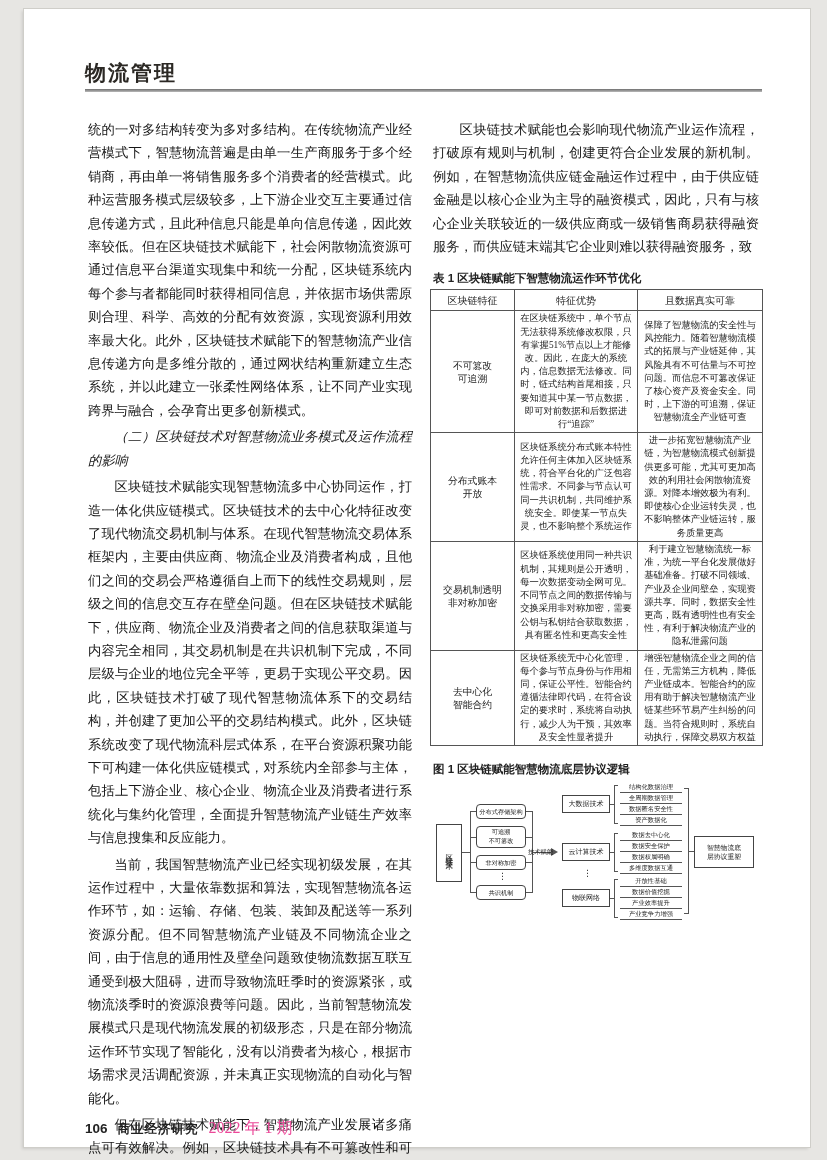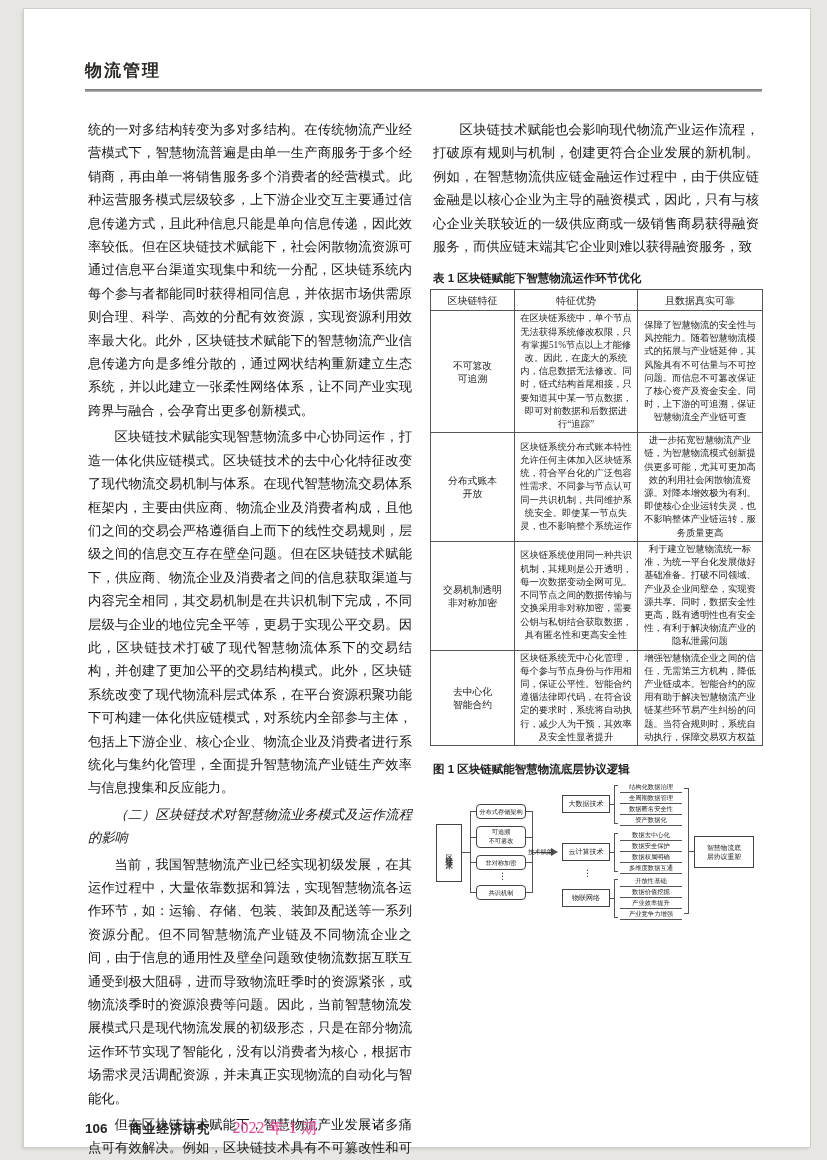--- a/index.html
+++ b/index.html
@@ -9,21 +9,21 @@
     font-family:"Liberation Serif","DejaVu Serif",serif;
   }
   .page{
     position:absolute;left:24px;top:9px;right:17px;bottom:13px;
     background:#ffffff;
     box-shadow:0 0 0 1px #cfcec9, -2px 2px 3px rgba(0,0,0,.12);
   }
   .section-header{
     position:absolute;left:61px;top:50px;
     font-family:"Liberation Sans","DejaVu Sans",sans-serif;
-    font-weight:bold;font-size:17px;color:#2b2824;letter-spacing:2px;
+    font-weight:bold;font-size:21px;color:#2b2824;letter-spacing:2px;
   }
   .header-rule{
     position:absolute;left:61px;right:48px;top:80px;height:3px;
     background:linear-gradient(to bottom,#6f6f6f,#b9b9b9);
   }
   .col{position:absolute;top:106px;font-size:13.3px;line-height:23.4px;color:#171717;}
   .col-left{left:61px;width:330px;}
   .col-right{left:406px;width:332px;}
   .col p{margin:3px;text-align:justify;}
   .indent{text-indent:2em;}
@@ -62,38 +62,38 @@
   .arrowhead{position:absolute;left:121px;top:68px;width:0;height:0;
     border-top:4px solid transparent;border-bottom:4px solid transparent;border-left:7px solid #555;}
   .arrow-label{position:absolute;left:98px;top:60px;font-size:6.3px;color:#222;}
   .o-item{position:absolute;left:190px;width:62px;height:11px;font-size:6.3px;line-height:9.5px;
     text-align:center;border-bottom:1px solid #555;box-sizing:border-box;overflow:hidden;}
   .result-box{left:264px;top:56px;width:60px;height:32px;font-size:6.8px;line-height:9px;}
   
   .footer{
     position:absolute;left:61px;bottom:8px;
     font-family:"Liberation Sans","DejaVu Sans",sans-serif;
-    font-size:12.5px;color:#222;display:flex;align-items:baseline;gap:22px;
+    font-size:12.5px;color:#222;display:flex;align-items:baseline;gap:10px;
   }
   .footer .pageno{font-weight:bold;font-size:13.5px;}
   .footer .journal{font-weight:bold;letter-spacing:1px;}
   .footer .issue{font-family:"Liberation Serif","DejaVu Serif",serif;font-size:16px;color:#ec4899;}
 </style>
 </head>
 <body>
 
 <div class="page">
 
   <div class="section-header">物流管理</div>
   <div class="header-rule"></div>
 
   <div class="col col-left">
     <p>统的一对多结构转变为多对多结构。在传统物流产业经营模式下，智慧物流普遍是由单一生产商服务于多个经销商，再由单一将销售服务多个消费者的经营模式。此种运营服务模式层级较多，上下游企业交互主要通过信息传递方式，且此种信息只能是单向信息传递，因此效率较低。但在区块链技术赋能下，社会闲散物流资源可通过信息平台渠道实现集中和统一分配，区块链系统内每个参与者都能同时获得相同信息，并依据市场供需原则合理、科学、高效的分配有效资源，实现资源利用效率最大化。此外，区块链技术赋能下的智慧物流产业信息传递方向是多维分散的，通过网状结构重新建立生态系统，并以此建立一张柔性网络体系，让不同产业实现跨界与融合，会孕育出更多创新模式。</p>
+    <p class="indent italic-head">（二）区块链技术对智慧物流业务模式及运作流程的影响</p>
     <p class="indent">区块链技术赋能实现智慧物流多中心协同运作，打造一体化供应链模式。区块链技术的去中心化特征改变了现代物流交易机制与体系。在现代智慧物流交易体系框架内，主要由供应商、物流企业及消费者构成，且他们之间的交易会严格遵循自上而下的线性交易规则，层级之间的信息交互存在壁垒问题。但在区块链技术赋能下，供应商、物流企业及消费者之间的信息获取渠道与内容完全相同，其交易机制是在共识机制下完成，不同层级与企业的地位完全平等，更易于实现公平交易。因此，区块链技术打破了现代智慧物流体系下的交易结构，并创建了更加公平的交易结构模式。此外，区块链系统改变了现代物流科层式体系，在平台资源积聚功能下可构建一体化供应链模式，对系统内全部参与主体，包括上下游企业、核心企业、物流企业及消费者进行系统化与集约化管理，全面提升智慧物流产业链生产效率与信息搜集和反应能力。</p>
-    <p class="indent italic-head">（二）区块链技术对智慧物流业务模式及运作流程的影响</p>
     <p class="indent">当前，我国智慧物流产业已经实现初级发展，在其运作过程中，大量依靠数据和算法，实现智慧物流各运作环节，如：运输、存储、包装、装卸及配送等一系列资源分配。但不同智慧物流产业链及不同物流企业之间，由于信息的通用性及壁垒问题致使物流数据互联互通受到极大阻碍，进而导致物流旺季时的资源紧张，或物流淡季时的资源浪费等问题。因此，当前智慧物流发展模式只是现代物流发展的初级形态，只是在部分物流运作环节实现了智能化，没有以消费者为核心，根据市场需求灵活调配资源，并未真正实现物流的自动化与智能化。</p>
     <p class="indent">但在区块链技术赋能下，智慧物流产业发展诸多痛点可有效解决。例如，区块链技术具有不可篡改性和可追溯性，每个运转过程都有详细数据记载，且数据真实可靠。当产生纠纷时，只要开展信息溯源就可准确定责，</p>
   </div>
 
   <div class="col col-right">
     <p class="indent">区块链技术赋能也会影响现代物流产业运作流程，打破原有规则与机制，创建更符合企业发展的新机制。例如，在智慧物流供应链金融运作过程中，由于供应链金融是以核心企业为主导的融资模式，因此，只有与核心企业关联较近的一级供应商或一级销售商易获得融资服务，而供应链末端其它企业则难以获得融资服务，致</p>
 
     <div class="table-block">
       <p class="tbl-title">表 1  区块链赋能下智慧物流运作环节优化</p>
       <table class="opt">

